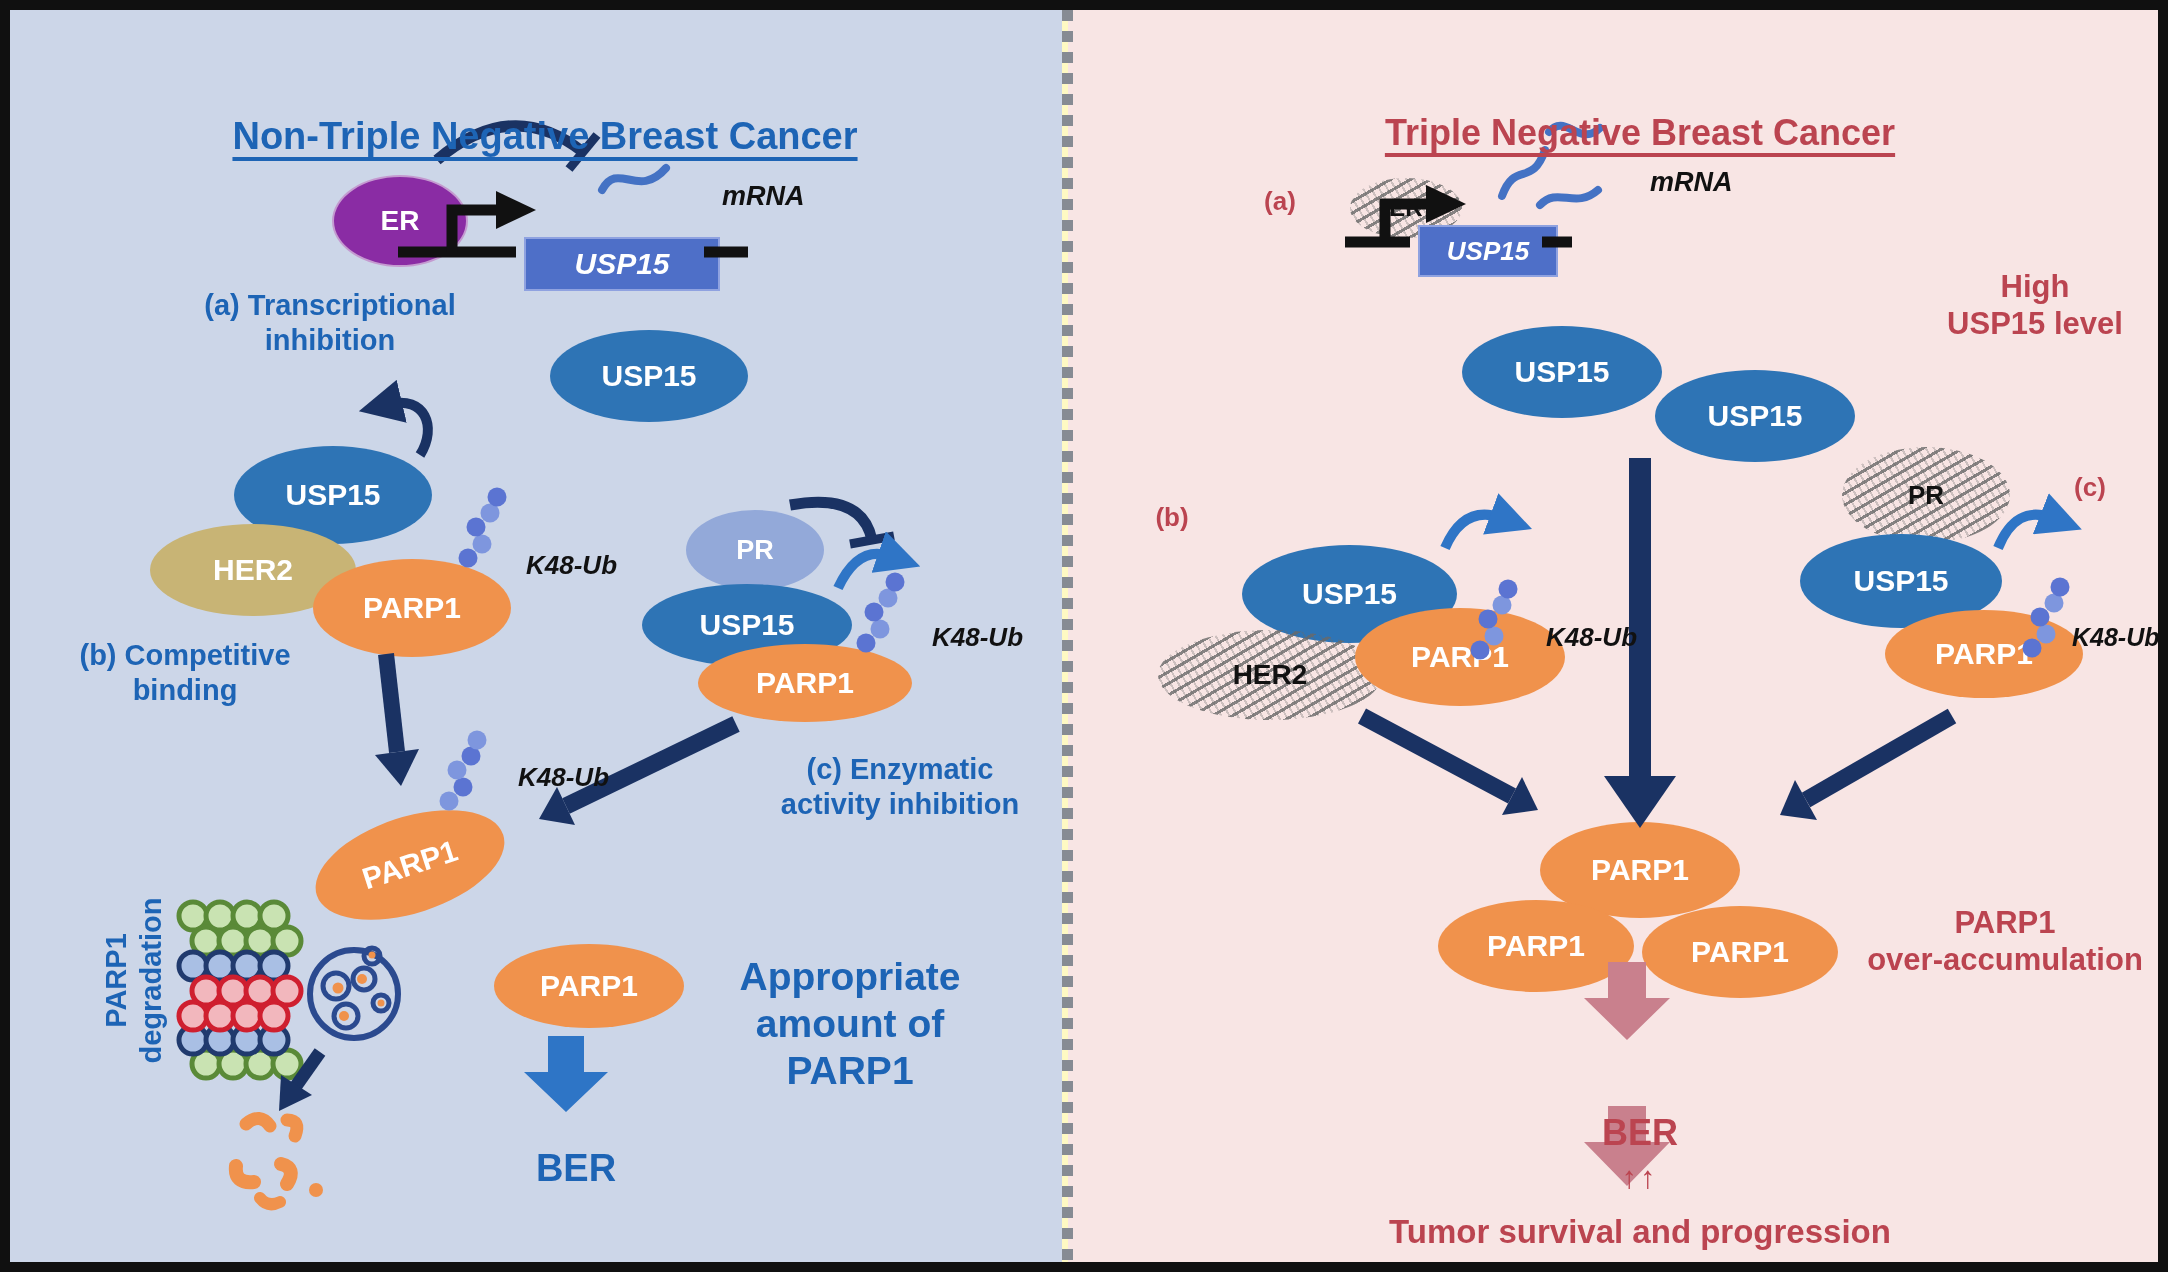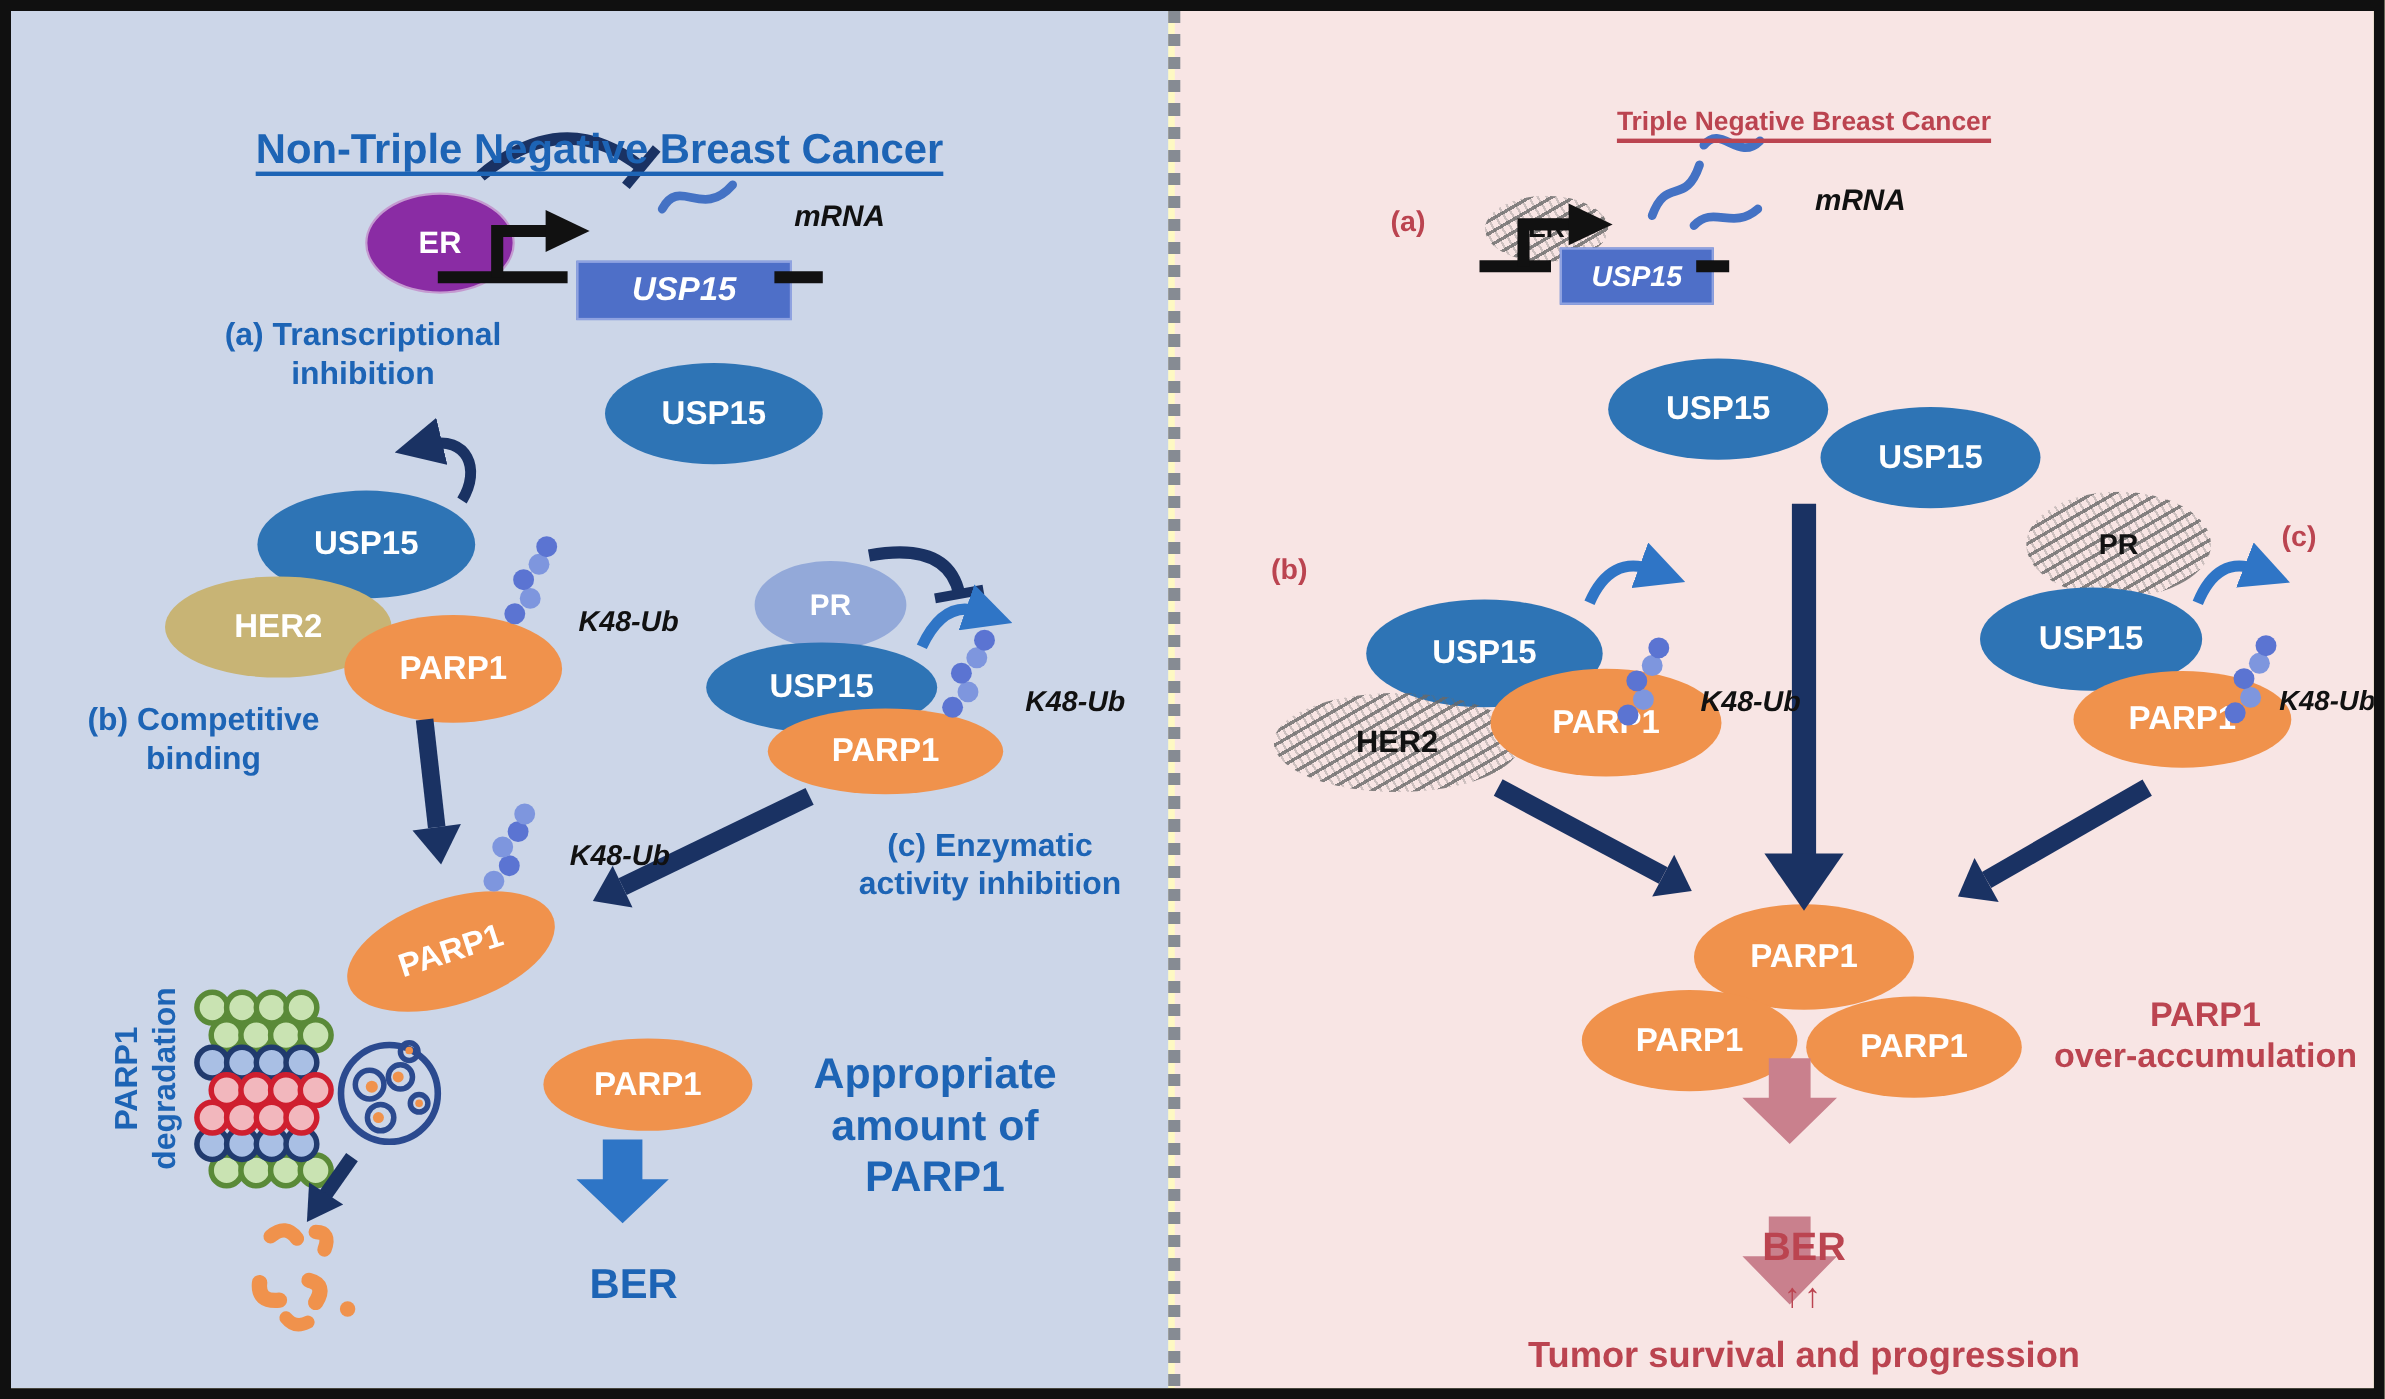--- a/index.html
+++ b/index.html
@@ -113,34 +113,36 @@
   <div id="deg-label" class="blue" style="font-size:29px;">PARP1
 degradation</div>
 
   <div class="ellipse c-parp" style="left:484px;top:934px;width:190px;height:84px;font-size:30px;">
     <span>PARP1</span>
   </div>
   <div class="txt blue" style="left:690px;top:944px;width:300px;font-size:39px;">Appropriate
 amount of PARP1</div>
   <div class="txt blue" style="left:496px;top:1136px;width:140px;font-size:38px;">BER</div>
 
-  <div class="txt red" style="left:1280px;top:58px;width:700px;font-size:24px;">
+  <div class="txt red" style="left:1280px;top:58px;width:700px;font-size:36px;">
     <span class="title-underline">Triple Negative Breast Cancer</span>
   </div>
 
   <div class="txt red" style="left:1240px;top:176px;width:60px;font-size:26px;">(a)</div>
 
   <div class="ellipse hatched" style="left:1340px;top:168px;width:112px;height:60px;font-size:24px;">
     <span>ER</span>
   </div>
   <div class="genebox" style="left:1408px;top:215px;width:136px;height:48px;font-size:26px;">
     <span>USP15</span>
   </div>
   <div class="txt blk lefttxt" style="left:1640px;top:156px;width:120px;font-size:27px;">mRNA</div>
 
+  <div class="txt red" style="left:1900px;top:258px;width:250px;font-size:31px;">High
+USP15 level</div>
 
   <div class="ellipse c-usp" style="left:1452px;top:316px;width:200px;height:92px;font-size:30px;">
     <span>USP15</span>
   </div>
   <div class="ellipse c-usp" style="left:1645px;top:360px;width:200px;height:92px;font-size:30px;">
     <span>USP15</span>
   </div>
 
   <div class="txt red" style="left:1132px;top:492px;width:60px;font-size:26px;">(b)</div>
 

